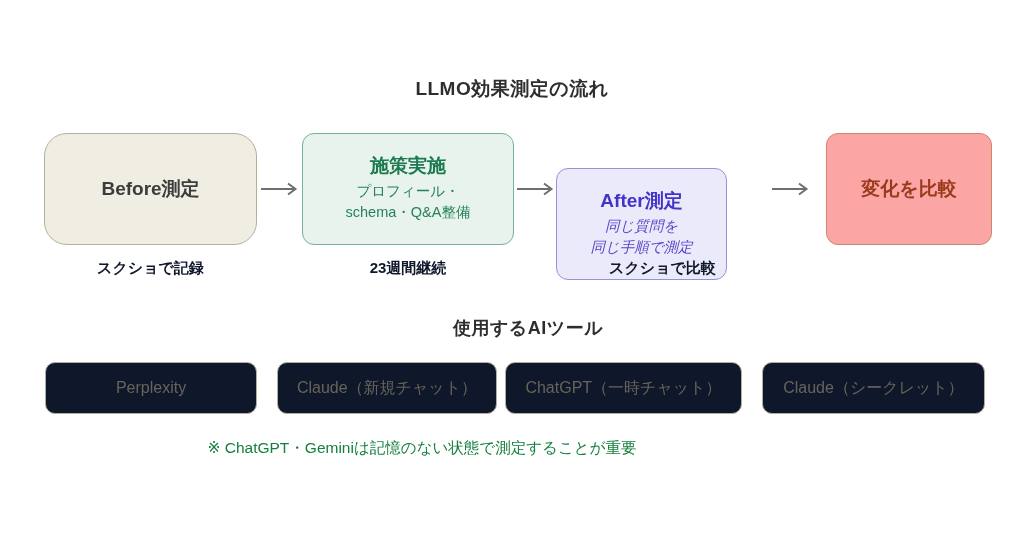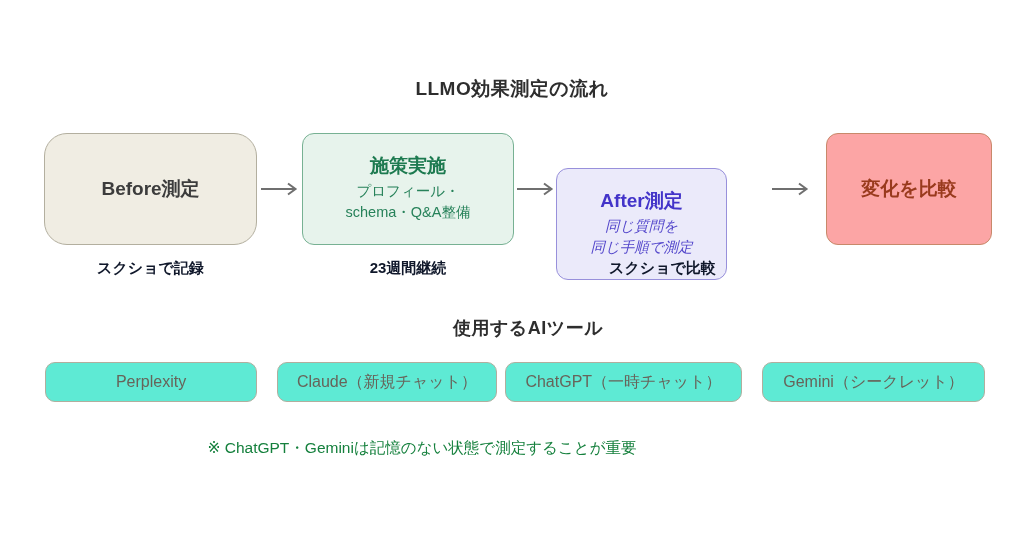--- a/index.html
+++ b/index.html
@@ -53,22 +53,22 @@
   
   .step-caption{
     top:259px;text-align:center;font-size:15px;font-weight:700;color:#0f172a;
   }
   #caption-0{left:44px;width:213px;}
   #caption-1{left:302px;width:212px;}
   #caption-2{left:556px;width:213px;}
 
   
   .tool-box{
-    top:362px;height:40px;box-sizing:border-box;
-    background:#5eead4;border:1.5px solid #b1ae9e;border-radius:10px;
+    top:362px;height:52px;box-sizing:border-box;
+    background:#0f172a;border:1.5px solid #b1ae9e;border-radius:10px;
     display:flex;align-items:center;justify-content:center;
     font-size:16px;color:#67645a;text-align:center;
   }
   #tool-0{left:45px;width:212px;}
   #tool-1{left:277px;width:220px;}
   #tool-2{left:505px;width:237px;}
   #tool-3{left:762px;width:223px;}
 
   
   #tools-note{
@@ -121,15 +121,15 @@
 
 <div class="abs step-caption" id="caption-0">スクショで記録</div>
 <div class="abs step-caption" id="caption-1">23週間継続</div>
 <div class="abs step-caption" id="caption-2">スクショで比較</div>
 
 <div class="abs section-title" id="tools-title">使用するAIツール</div>
 
 <div class="abs tool-box" id="tool-0">Perplexity</div>
 <div class="abs tool-box" id="tool-1">Claude（新規チャット）</div>
 <div class="abs tool-box" id="tool-2">ChatGPT（一時チャット）</div>
-<div class="abs tool-box" id="tool-3">Gemini（シークレット）</div>
+<div class="abs tool-box" id="tool-3">Claude（シークレット）</div>
 
 <div class="abs" id="tools-note">※ ChatGPT・Geminiは記憶のない状態で測定することが重要</div>
 
 </body></html>

